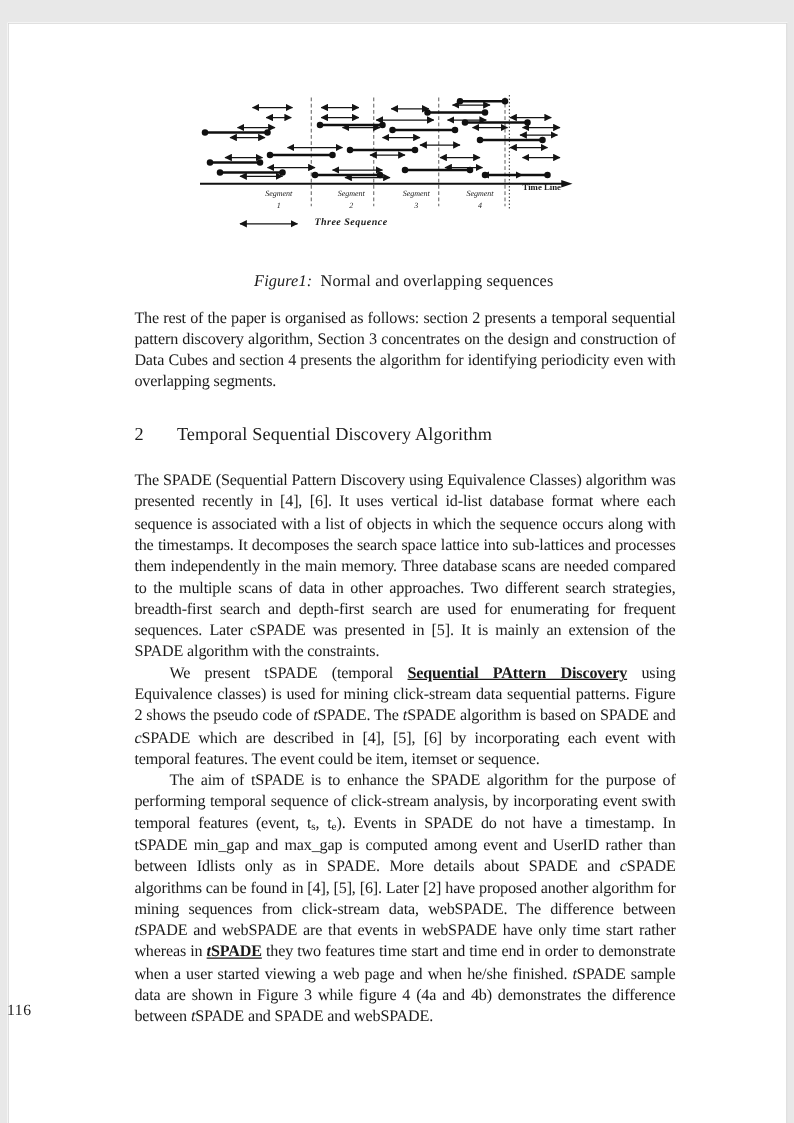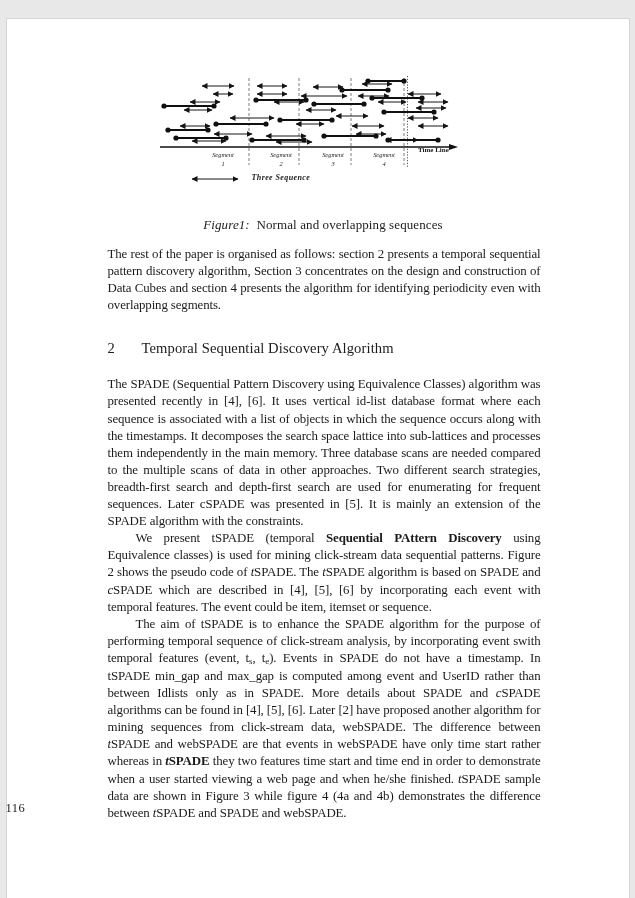--- a/index.html
+++ b/index.html
@@ -43,21 +43,21 @@
   }
   .bodycol p{margin:0;}
   .bodycol p.indent{text-indent:28px;}
   .section-heading{
     margin:25px 0 19px 0;
     font-size:14.6px;font-weight:normal;line-height:18px;
     text-align:left;letter-spacing:0.1px;
   }
   .section-heading .num{display:inline-block;width:34px;}
   .i{font-style:italic;}
-  .b{font-weight:bold;}
+  .b{font-weight:bold;text-decoration:underline;}
   .sub{font-size:9px;position:relative;top:2px;}
   .page-number{
     position:absolute;left:0;top:783px;width:635px;
     text-align:left;font-size:12.5px;letter-spacing:0.5px;
   }
 </style>
 </head>
 <body>
 
 <div class="page">

